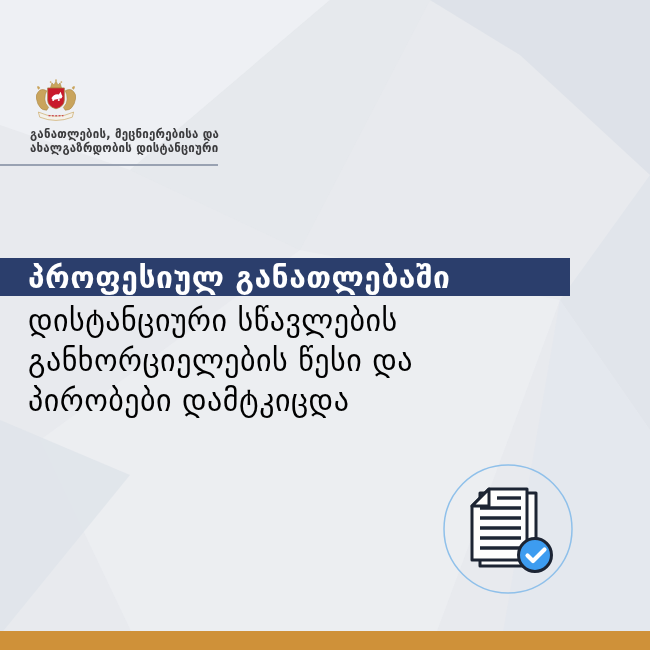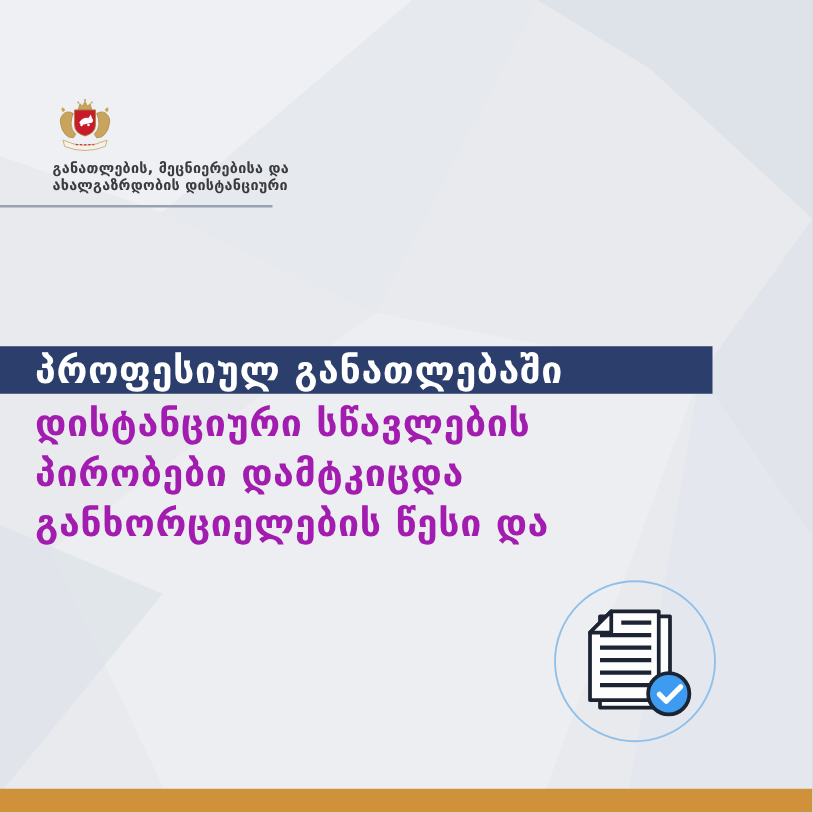--- a/index.html
+++ b/index.html
@@ -11,39 +11,39 @@
   
   .facet{position:absolute;inset:0;pointer-events:none;}
   .f1{clip-path:polygon(0 0,330px 0,130px 170px,0 125px);background:#eff1f5;opacity:.8;}
   .f2{clip-path:polygon(430px 0,650px 0,650px 175px,520px 55px);background:#dde1e8;opacity:.9;}
   .f3{clip-path:polygon(650px 175px,650px 430px,560px 300px);background:#e1e5eb;}
   .f4{clip-path:polygon(40px 440px,300px 250px,560px 300px,430px 650px,140px 650px);background:#eef0f4;opacity:.55;}
   .f5{clip-path:polygon(0 420px,130px 475px,0 635px);background:#dfe3ea;opacity:.8;}
   .f6{clip-path:polygon(560px 300px,650px 430px,650px 650px,500px 650px);background:#e3e7ed;opacity:.75;}
   .f7{clip-path:polygon(330px 0,430px 0,300px 250px,130px 170px);background:#e4e7ec;opacity:.5;}
 
-  .header{position:absolute;left:42px;top:76px;}
+  .header{position:absolute;left:30px;top:76px;}
   .logo{display:block;width:52px;height:48px;}
   .ministry{
     margin-top:4px;font-size:11.5px;font-weight:bold;line-height:13.5px;
     color:#3b3b3d;letter-spacing:.2px;white-space:nowrap;
   }
   .divider{position:absolute;left:0;top:164px;width:218px;height:2px;background:#99a2b2;}
 
-  .headline{position:absolute;left:0;top:277px;width:650px;}
+  .headline{position:absolute;left:0;top:258px;width:650px;}
   .hl-bar{
     width:570px;height:38px;background:#2b3e6c;
     display:flex;align-items:center;padding-left:28px;box-sizing:border-box;
   }
   .hl-bar span{
     color:#ffffff;font-size:30px;font-weight:bold;letter-spacing:.5px;white-space:nowrap;
   }
   .hl-rest{margin:5px 0 0 28px;}
   .hl-line{
-    color:#a21caf;font-size:30px;font-weight:bold;letter-spacing:.5px;
+    color:#000000;font-size:30px;font-weight:normal;letter-spacing:.5px;
     line-height:40px;white-space:nowrap;
   }
 
   .doc-illustration{position:absolute;left:442px;top:463px;width:132px;height:132px;}
 
   .gold-bar{position:absolute;left:0;top:631px;width:650px;height:19px;background:#cf9139;}
 </style>
 </head>
 <body>
 
@@ -87,22 +87,22 @@
   </div>
 
   <div class="divider"></div>
 
   <div class="headline">
     <div class="hl-bar">
       <span>პროფესიულ განათლებაში</span>
     </div>
     <div class="hl-rest">
       <div class="hl-line">დისტანციური სწავლების</div>
+      <div class="hl-line">განხორციელების წესი და</div>
       <div class="hl-line">პირობები დამტკიცდა</div>
-      <div class="hl-line">განხორციელების წესი და</div>
     </div>
   </div>
 
   <svg class="doc-illustration" viewBox="0 0 132 132" aria-hidden="true">
 
     <circle cx="66" cy="66" r="64" fill="none" stroke="#8fc0ea" stroke-width="1.5"></circle>
 
     <rect x="38" y="30" width="56" height="73" fill="#fdfdfd" stroke="#1c2433" stroke-width="3" stroke-linejoin="round"></rect>
 
     <path d="M47 26 H85 V97 H30 V43 Z" fill="#fdfdfd" stroke="#1c2433" stroke-width="3" stroke-linejoin="round"></path>

